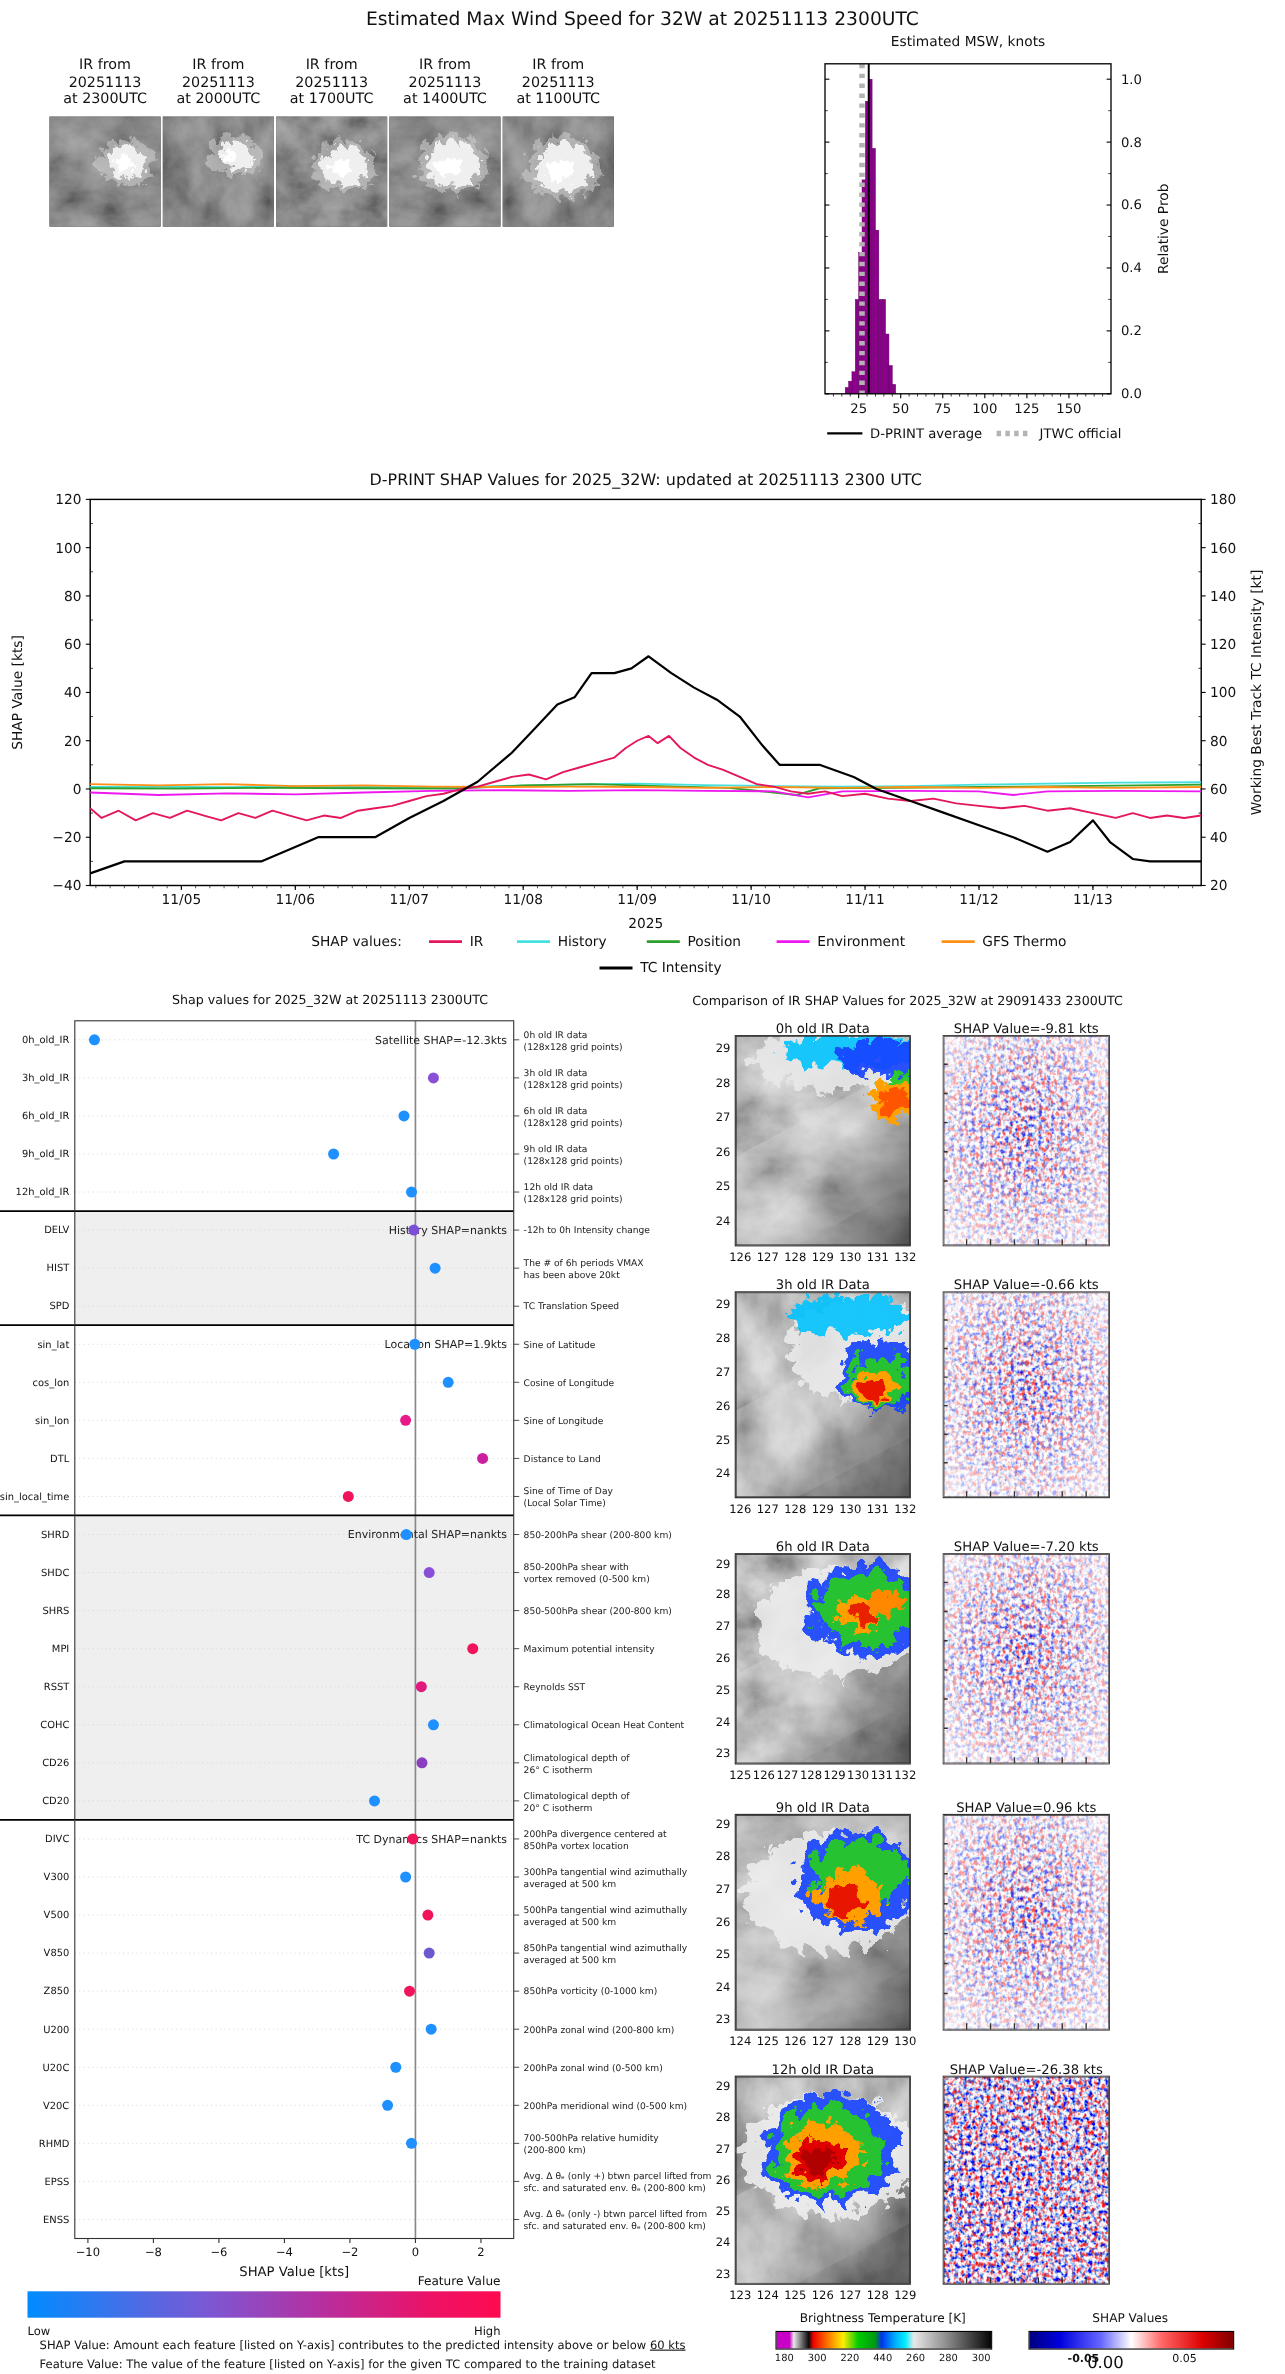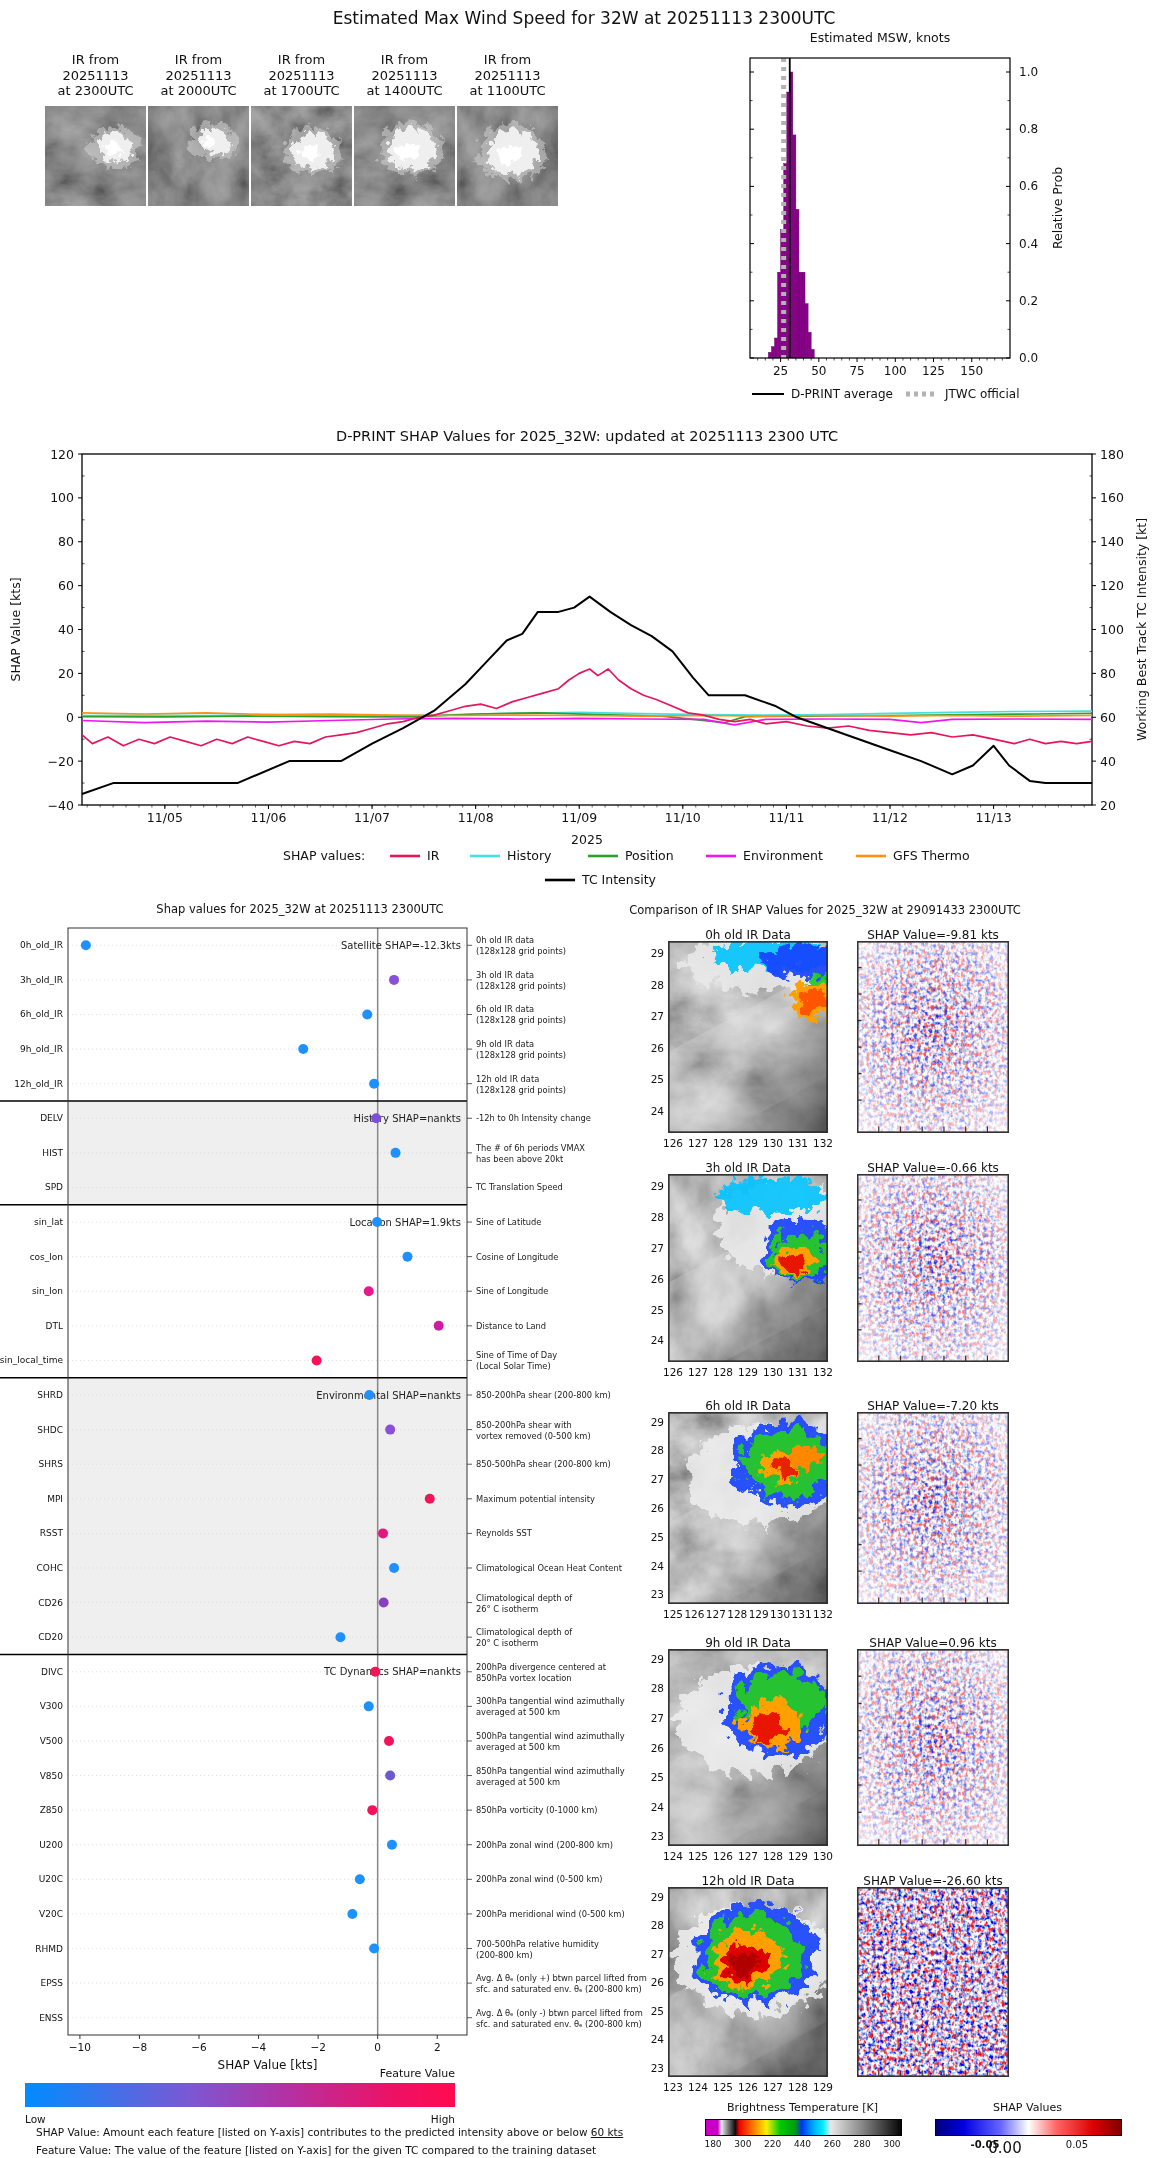--- a/index.html
+++ b/index.html
@@ -924,21 +924,21 @@
     <div class="tickspan yt" style="left:640px;top:1800.6px">24</div>
     <div class="tickspan yt" style="left:640px;top:1830.15px">23</div>
     <div class="tickspan xt" style="left:673px;top:1850px">124</div>
     <div class="tickspan xt" style="left:698px;top:1850px">125</div>
     <div class="tickspan xt" style="left:723px;top:1850px">126</div>
     <div class="tickspan xt" style="left:748px;top:1850px">127</div>
     <div class="tickspan xt" style="left:773px;top:1850px">128</div>
     <div class="tickspan xt" style="left:798px;top:1850px">129</div>
     <div class="tickspan xt" style="left:823px;top:1850px">130</div>
     <div class="ptitle" style="left:668px;width:160px;top:1874px">12h old IR Data</div>
-    <div class="ptitle" style="left:857px;width:152px;top:1874px">SHAP Value=-26.60 kts</div>
+    <div class="ptitle" style="left:857px;width:152px;top:1874px">SHAP Value=-26.38 kts</div>
     <div class="panel" style="left:668px;top:1887px;width:158px;height:188px">
       <svg width="160" height="190" viewBox="0 0 100 118" preserveAspectRatio="none">
         <defs>
           <linearGradient id="dk4" x1="0" y1="0" x2="1" y2="1">
             <stop offset="0%" stop-color="#000" stop-opacity="0"></stop>
             <stop offset="55%" stop-color="#000" stop-opacity="0"></stop>
             <stop offset="100%" stop-color="#000" stop-opacity="0.55"></stop>
           </linearGradient>
         </defs>
         <rect width="100" height="118" fill="#7a7a7a"></rect>

